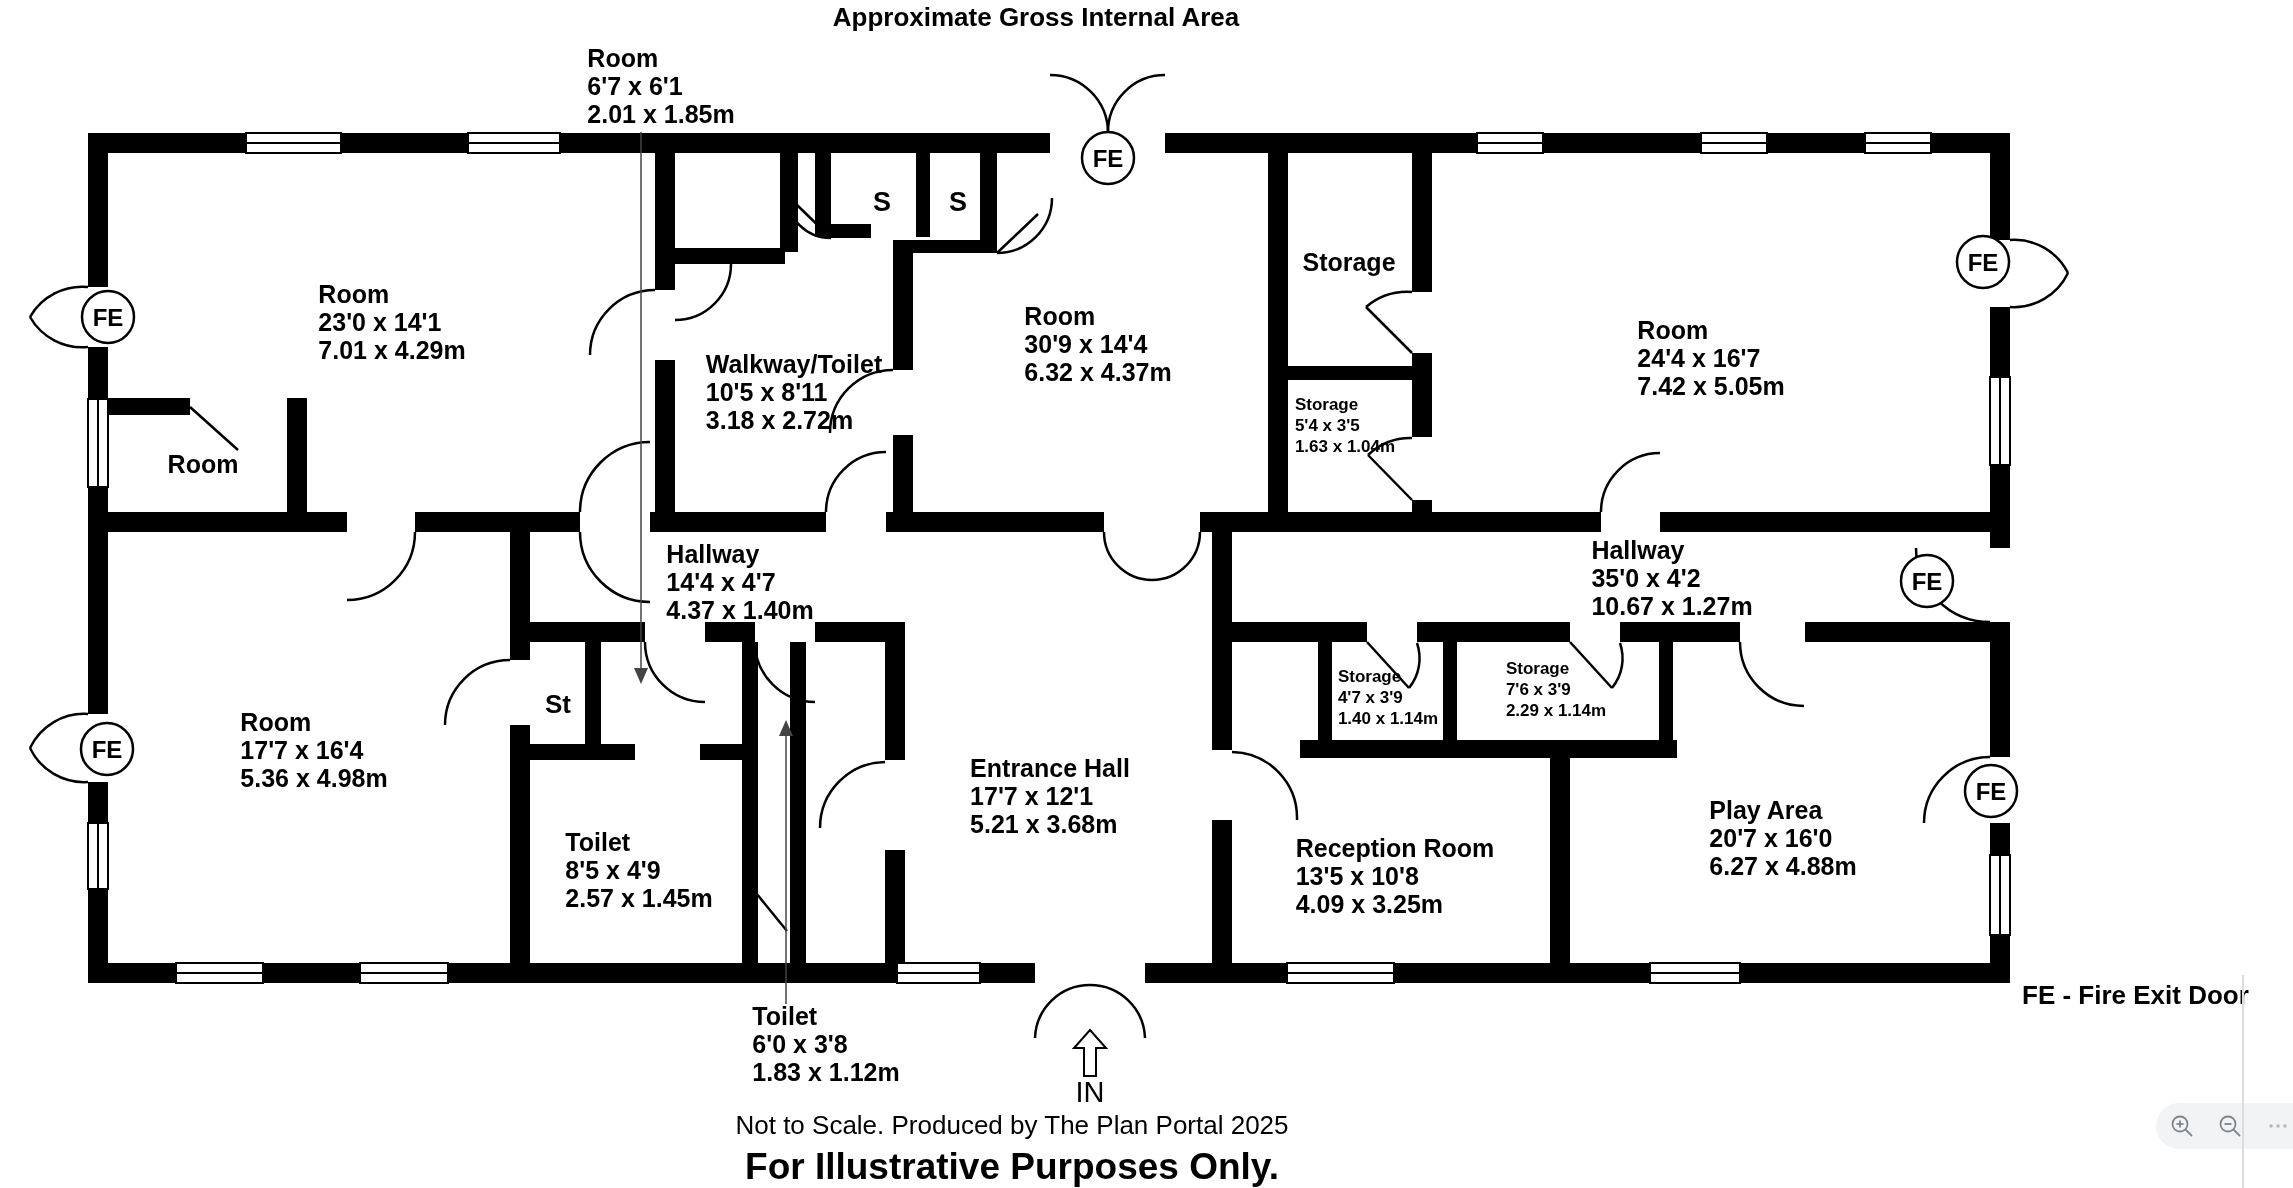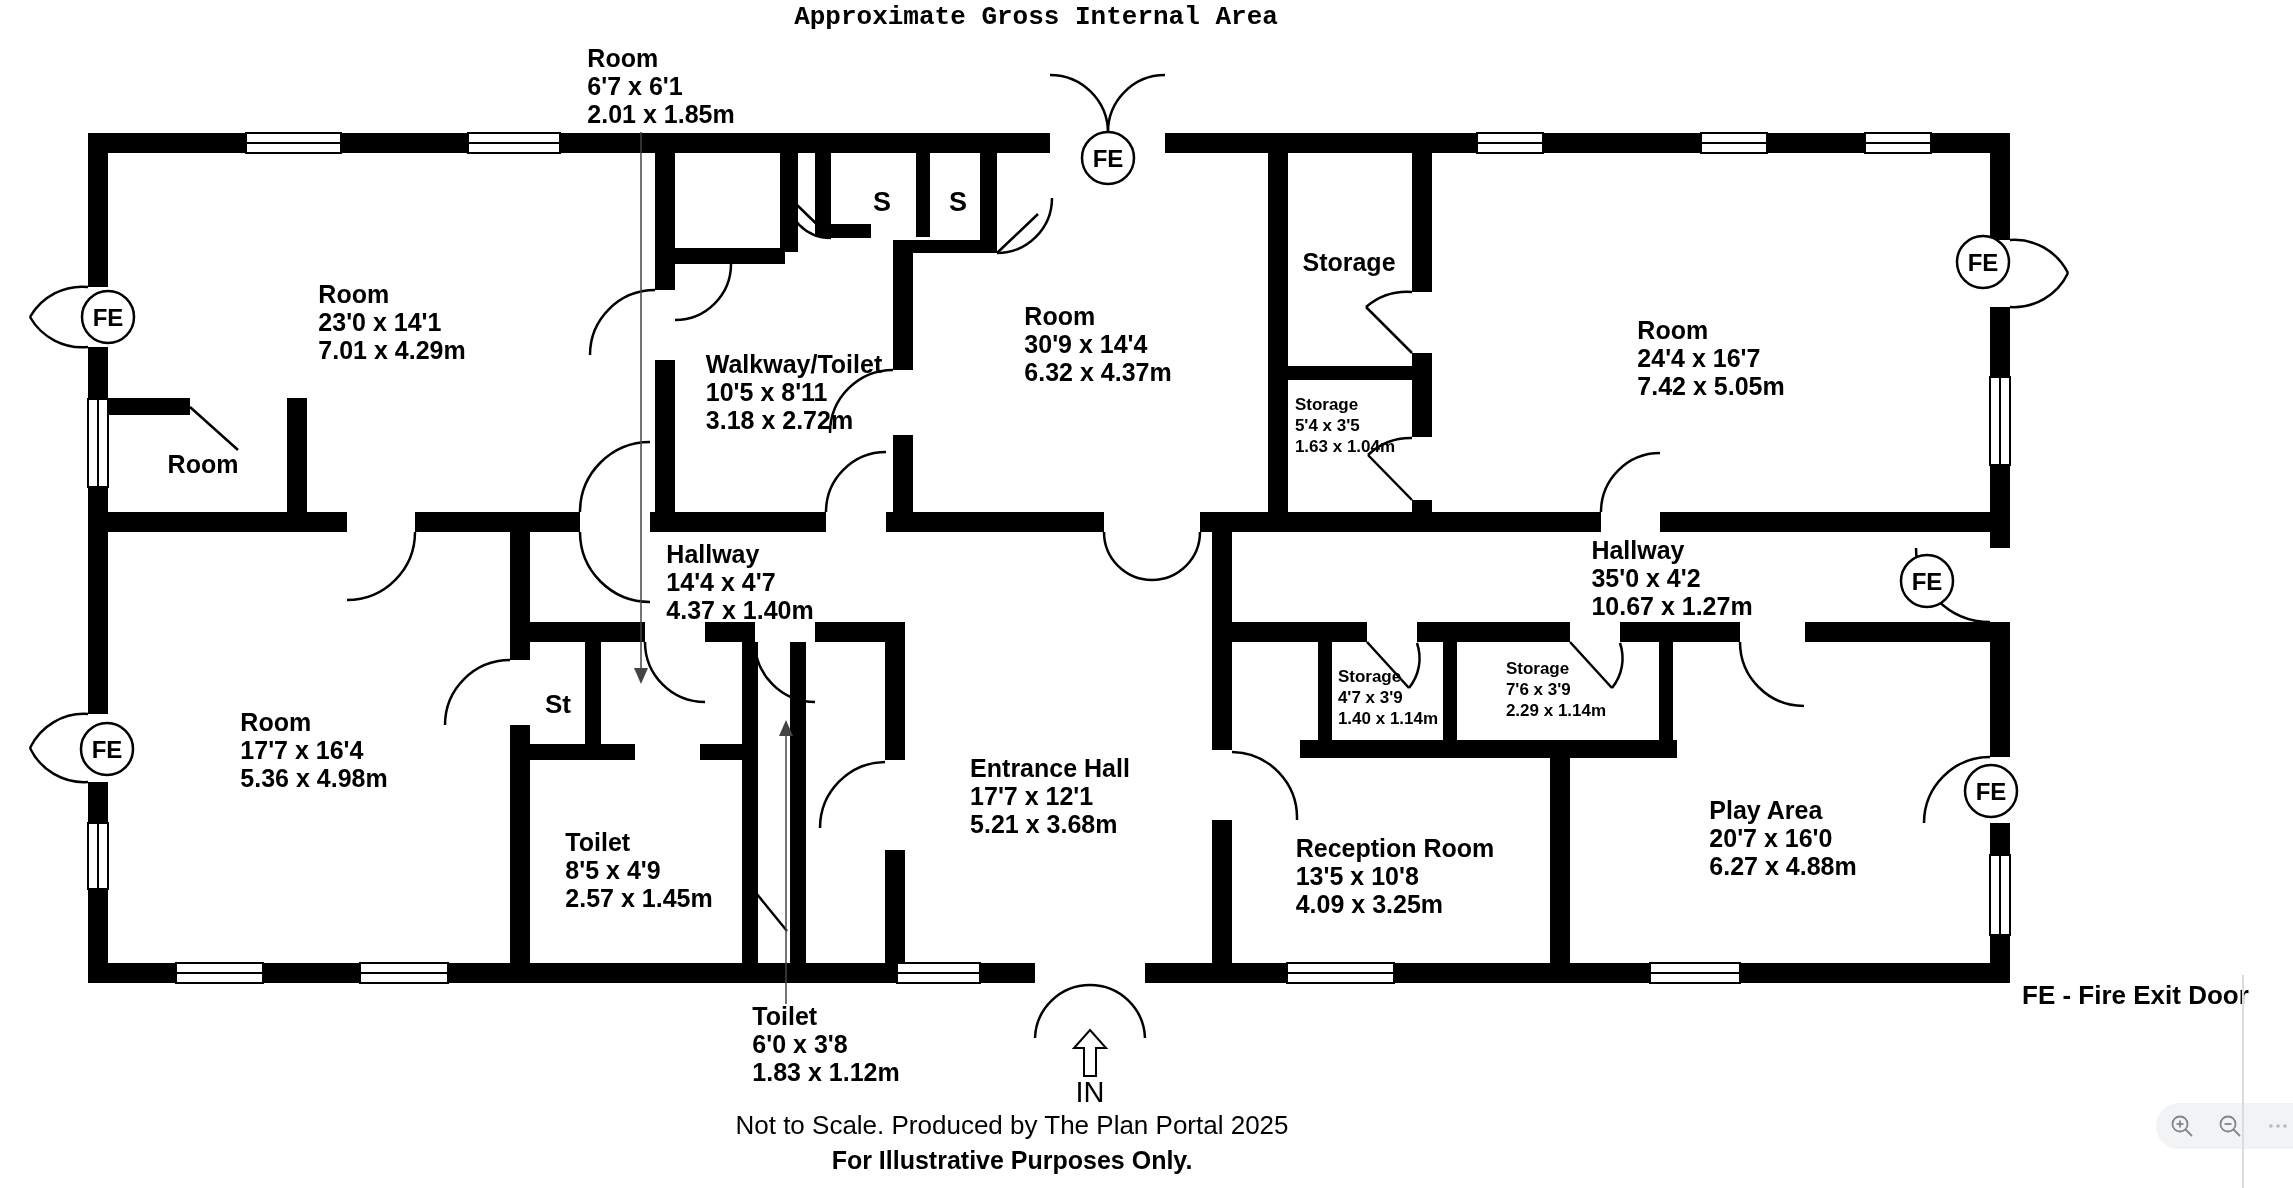--- a/index.html
+++ b/index.html
@@ -8,29 +8,29 @@
     background:#ffffff;font-family:"Liberation Sans",sans-serif;color:#000;
   }
   #plan-svg{position:absolute;left:0;top:0;width:2293px;height:1188px;}
   .lbl{
     position:absolute;transform:translateX(-50%);text-align:left;
     font-weight:bold;font-size:25px;line-height:28px;white-space:nowrap;
   }
   .lbl.sm{font-size:17px;line-height:21px;}
   .title{
     position:absolute;left:1036px;top:2px;transform:translateX(-50%);
-    text-align:center;font-weight:bold;font-size:26px;line-height:30px;white-space:nowrap;font-family:Liberation Mono, monospace;
+    text-align:center;font-weight:bold;font-size:26px;line-height:30px;white-space:nowrap;
   }
   .footer1{
     position:absolute;left:1012px;top:1110px;transform:translateX(-50%);
     font-size:26px;white-space:nowrap;
   }
   .footer2{
     position:absolute;left:1012px;top:1146px;transform:translateX(-50%);
-    font-size:25px;font-weight:bold;white-space:nowrap;
+    font-size:37px;font-weight:bold;white-space:nowrap;
   }
   .fe-note{
     position:absolute;left:2022px;top:980px;font-size:26px;font-weight:bold;white-space:nowrap;
   }
   .right-divider{
     position:absolute;left:2242px;top:975px;width:2px;height:213px;background:#dadce0;
   }
   .toolbar{
     position:absolute;left:2156px;top:1103px;width:160px;height:46px;
     background:#f1f3f4;border-radius:23px;display:flex;align-items:center;gap:8px;padding-left:6px;box-sizing:border-box;

